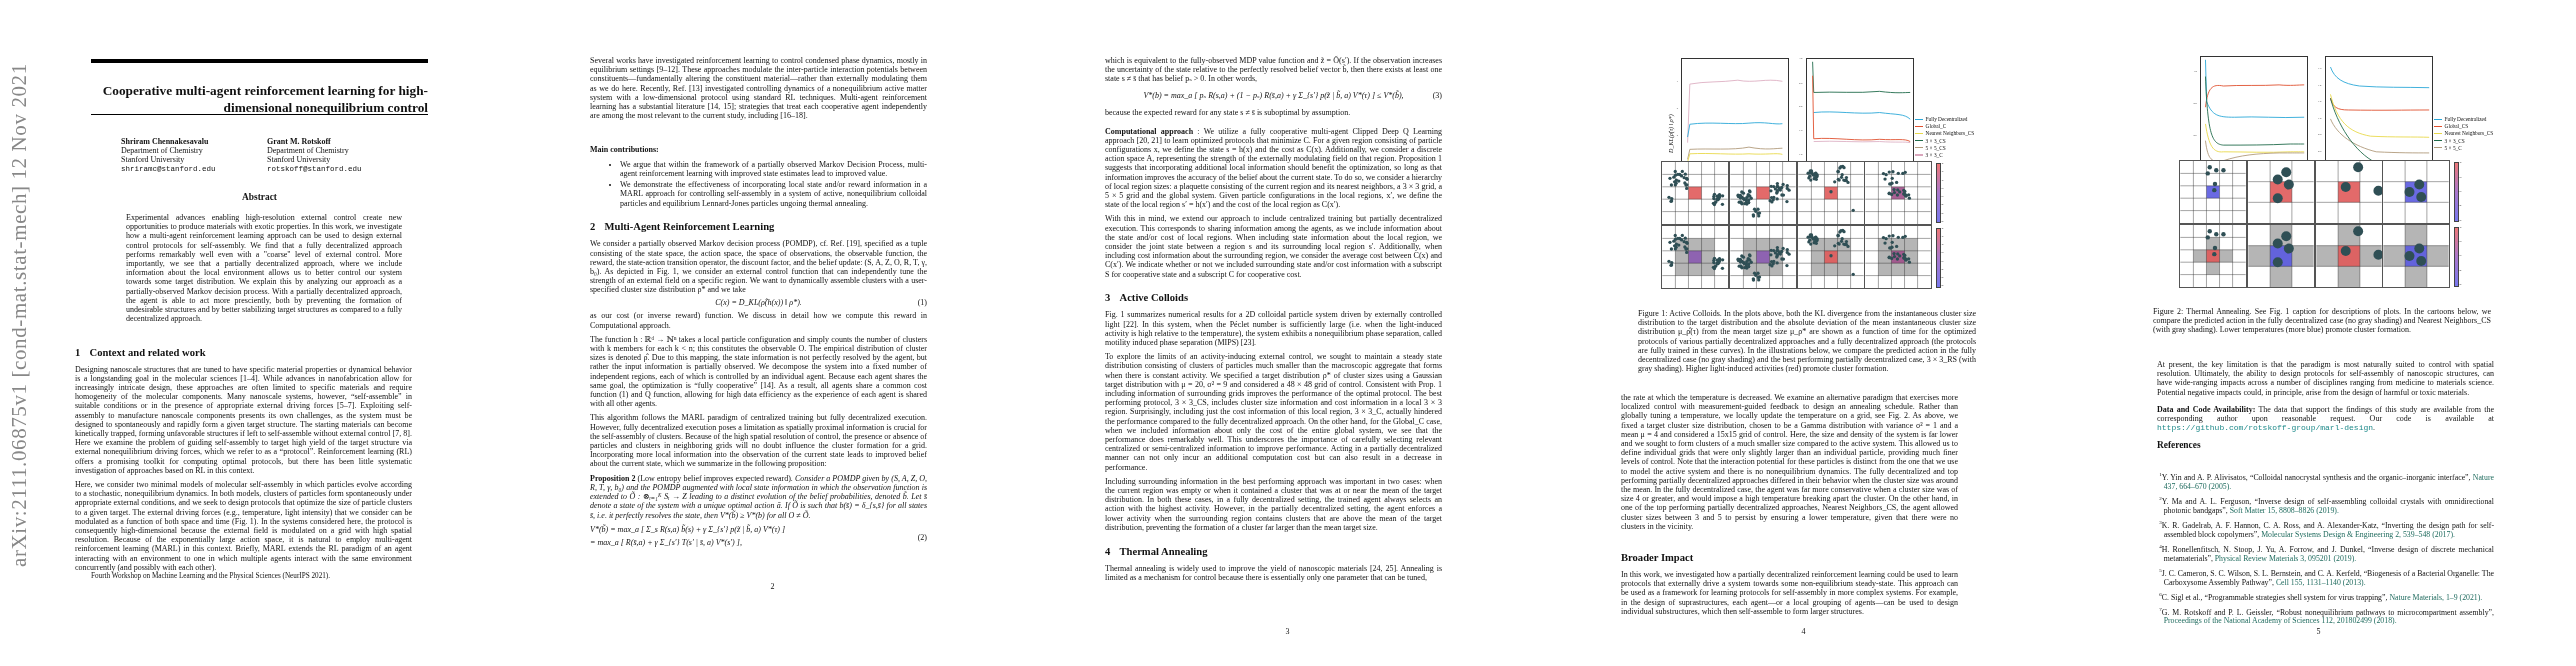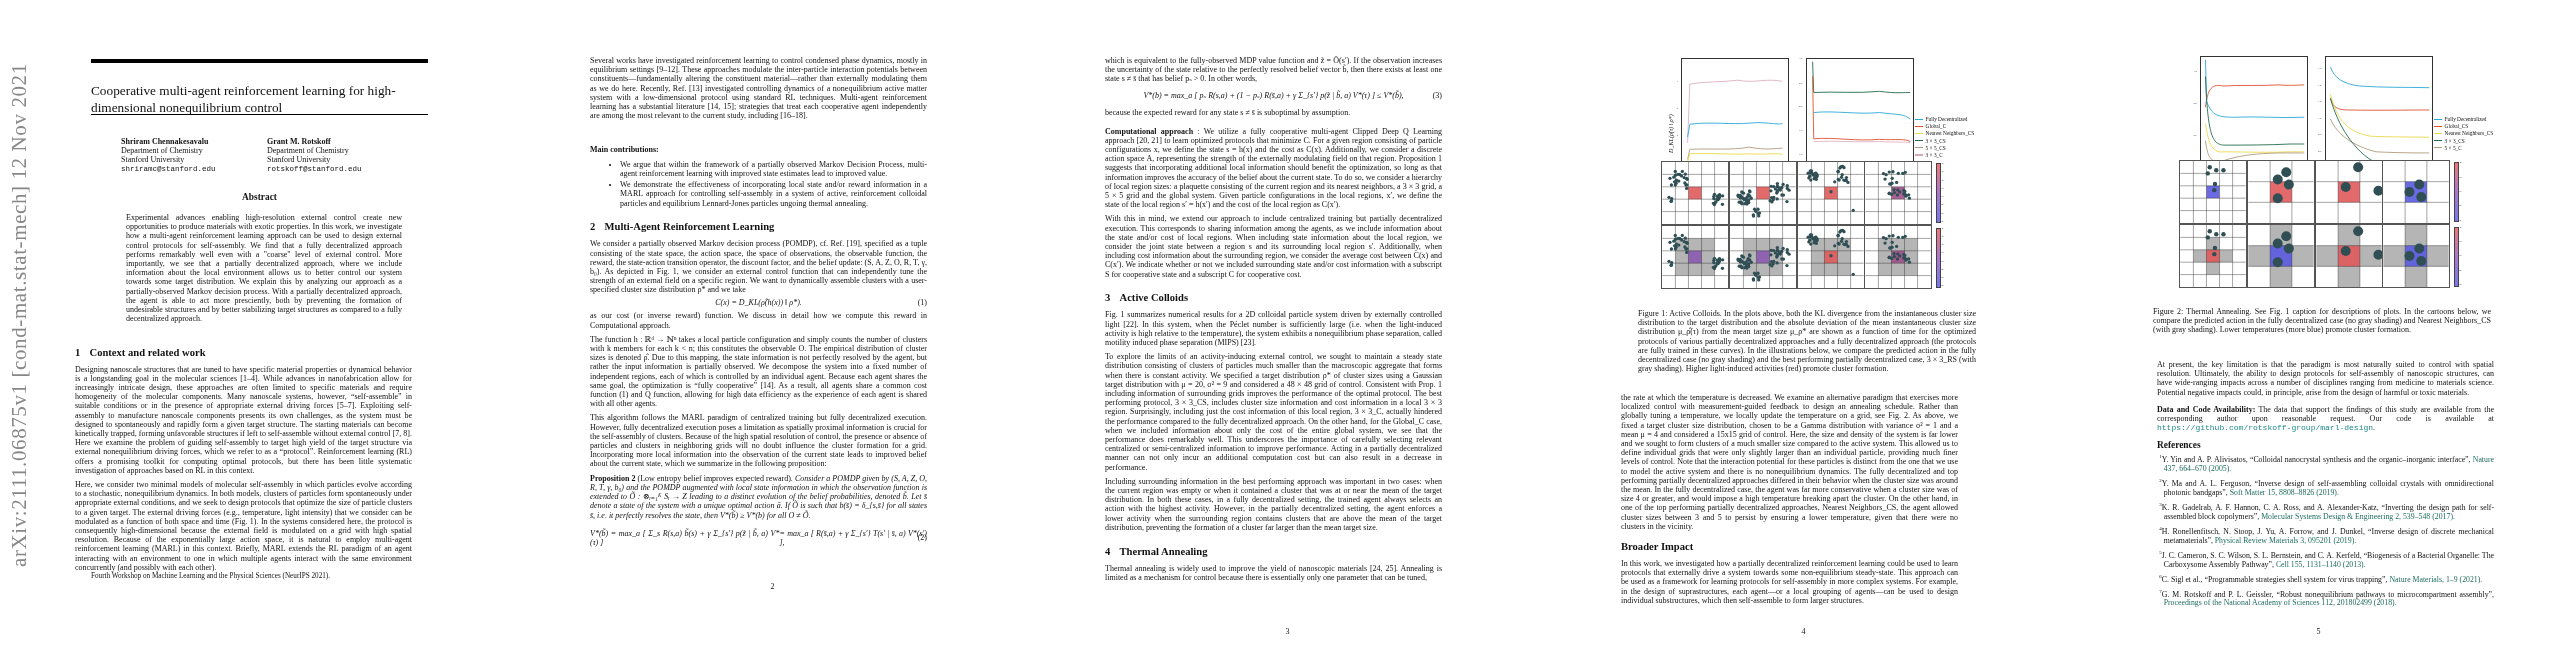--- a/index.html
+++ b/index.html
@@ -11,21 +11,21 @@
   .link{color:#1f8a8a;font-family:"Liberation Mono","DejaVu Sans Mono",monospace;}
   .sec{font-weight:bold;font-size:10.6px;margin:14.5px 0 7.8px 0;}
   .sec .num{display:inline-block;width:14.5px;}
   .para-head{font-weight:bold;}
   .eq{display:flex;justify-content:center;position:relative;margin:3.3px 0 4.4px 0;font-style:italic;}
   .eq .eqnum{position:absolute;right:0;font-style:normal;}
   .pagenum{position:absolute;left:0;width:515px;text-align:center;font-size:8px;}
   .arxiv{position:absolute;left:6.7px;top:567px;transform-origin:left top;transform:rotate(-90deg);font-size:21px;color:#888;white-space:nowrap;letter-spacing:0.6px;}
   .title-rule-thick{position:absolute;left:91px;width:337px;height:4.4px;background:#000;}
   .title-rule-thin{position:absolute;left:91px;width:337px;height:1.1px;background:#000;}
-  .title{position:absolute;left:91px;width:337px;top:83px;text-align:left;font-weight:normal;font-size:13.3px;line-height:16.7px;}
+  .title{position:absolute;left:91px;width:337px;top:83px;text-align:right;font-weight:bold;font-size:13.3px;line-height:16.7px;}
   .author{position:absolute;top:137px;width:128px;font-size:8px;line-height:9.2px;}
   .author .name{font-weight:bold;}
   .author .email{font-family:"Liberation Mono","DejaVu Sans Mono",monospace;font-size:7.5px;}
   .abstract-head{position:absolute;left:91px;width:337px;top:192px;text-align:center;font-weight:bold;font-size:9.4px;}
   .abstract{position:absolute;left:126px;width:276px;top:213px;font-size:8px;line-height:9.2px;text-align:justify;}
   ul.contrib{margin:2.2px 0 5.6px 0;padding-left:30px;}
   ul.contrib li{margin-bottom:2.2px;}
   .prop{font-style:italic;}
   .prop b{font-style:normal;}
   .fig{position:absolute;}
@@ -78,39 +78,39 @@
   </div>
   <div class="footer">Fourth Workshop on Machine Learning and the Physical Sciences (NeurIPS 2021).</div>
 </div>
 
 <div class="page" style="left:515px">
   <div class="col" style="top:56px">
     <p>Several works have investigated reinforcement learning to control condensed phase dynamics, mostly in equilibrium settings [9–12]. These approaches modulate the inter-particle interaction potentials between constituents—fundamentally altering the constituent material—rather than externally modulating them as we do here. Recently, Ref. [13] investigated controlling dynamics of a nonequilibrium active matter system with a low-dimensional protocol using standard RL techniques. Multi-agent reinforcement learning has a substantial literature [14, 15]; strategies that treat each cooperative agent independently are among the most relevant to the current study, including [16–18].</p>
     <p class="para-head" style="margin-top:25px">Main contributions:</p>
     <ul class="contrib">
       <li>We argue that within the framework of a partially observed Markov Decision Process, multi-agent reinforcement learning with improved state estimates lead to improved value.</li>
-      <li>We demonstrate the effectiveness of incorporating local state and/or reward information in a MARL approach for controlling self-assembly in a system of active, reinforcement colloidal particles and equilibrium Lennard-Jones particles ungoing thermal annealing.</li>
+      <li>We demonstrate the effectiveness of incorporating local state and/or reward information in a MARL approach for controlling self-assembly in a system of active, nonequilibrium colloidal particles and equilibrium Lennard-Jones particles ungoing thermal annealing.</li>
     </ul>
     <div class="sec">
       <span class="num">2</span><span>Multi-Agent Reinforcement Learning</span>
     </div>
     <p style="margin-bottom:1.1px">We consider a partially observed Markov decision process (POMDP), cf. Ref. [19], specified as a tuple consisting of the state space, the action space, the space of observations, the observable function, the reward, the state-action transition operator, the discount factor, and the belief update: (S, A, Z, O, R, T, γ, b₀). As depicted in Fig. 1, we consider an external control function that can independently tune the strength of an external field on a specific region. We want to dynamically assemble clusters with a user-specified cluster size distribution ρ* and we take</p>
     <div class="eq">
       <span>C(x) = D_KL(ρ̂(h(x)) ‖ ρ*).</span>
       <span class="eqnum">(1)</span>
     </div>
     <p>as our cost (or inverse reward) function. We discuss in detail how we compute this reward in Computational approach.</p>
     <p>The function h : ℝᵈ → ℕⁿ takes a local particle configuration and simply counts the number of clusters with k members for each k &lt; n; this constitutes the observable O. The empirical distribution of cluster sizes is denoted ρ̂. Due to this mapping, the state information is not perfectly resolved by the agent, but rather the input information is partially observed. We decompose the system into a fixed number of independent regions, each of which is controlled by an individual agent. Because each agent shares the same goal, the optimization is “fully cooperative” [14]. As a result, all agents share a common cost function (1) and Q function, allowing for high data efficiency as the experience of each agent is shared with all other agents.</p>
     <p>This algorithm follows the MARL paradigm of centralized training but fully decentralized execution. However, fully decentralized execution poses a limitation as spatially proximal information is crucial for the self-assembly of clusters. Because of the high spatial resolution of control, the presence or absence of particles and clusters in neighboring grids will no doubt influence the cluster formation for a grid. Incorporating more local information into the observation of the current state leads to improved belief about the current state, which we summarize in the following proposition:</p>
     <p class="prop">
       <b>Proposition 2</b>
       <span style="font-style:normal">(Low entropy belief improves expected reward).</span>
       <span>Consider a POMDP given by (S, A, Z, O, R, T, γ, b₀) and the POMDP augmented with local state information in which the observation function is extended to Õ : ⊗ᵢ₌₁ᴷ Sᵢ → Z leading to a distinct evolution of the belief probabilities, denoted b̃. Let s̄ denote a state of the system with a unique optimal action ā. If Õ is such that b(s̄) = δ_{s,s̄} for all states s̄, i.e. it perfectly resolves the state, then V*(b̃) ≥ V*(b) for all O ≠ Õ.</span>
     </p>
-    <div class="eq" style="flex-direction:row;align-items:flex-end">
+    <div class="eq" style="flex-direction:column;align-items:flex-start">
       <span>V*(b̃) = max_a [ Σ_s R(s,a) b̃(s) + γ Σ_{s′} p(z̃ | b̃, a) V*(τ) ]</span>
       <span style="margin-top:4.4px">= max_a [ R(s̄,a) + γ Σ_{s′} T(s′ | s̄, a) V*(s′) ],</span>
       <span class="eqnum" style="top:7.8px">(2)</span>
     </div>
   </div>
   <div class="pagenum" style="top:582px">2</div>
 </div>
 
 <div class="page" style="left:1030px">
   <div class="col" style="top:56px">
@@ -664,21 +664,21 @@
       <span class="cb-tick" style="left: 279px; top: 90px;">0.8</span>
       <span class="cb-tick" style="left: 279px; top: 99px;">0.6</span>
       <span class="cb-tick" style="left: 279px; top: 107px;">0.4</span>
       <span class="cb-tick" style="left: 279px; top: 115px;">0.2</span>
       <span class="cb-tick" style="left: 279px; top: 123px;">0.0</span>
     </div>
 
   <div class="caption" style="top:309px">Figure 1: Active Colloids. In the plots above, both the KL divergence from the instantaneous cluster size distribution to the target distribution and the absolute deviation of the mean instantaneous cluster size distribution μ_ρ̂(τ) from the mean target size μ_ρ* are shown as a function of time for the optimized protocols of various partially decentralized approaches and a fully decentralized approach (the protocols are fully trained in these curves). In the illustrations below, we compare the predicted action in the fully decentralized case (no gray shading) and the best performing partially decentralized case, 3 × 3_RS (with gray shading). Higher light-induced activities (red) promote cluster formation.</div>
   <div class="col" style="top:393px">
     <p>the rate at which the temperature is decreased. We examine an alternative paradigm that exercises more localized control with measurement-guided feedback to design an annealing schedule. Rather than globally tuning a temperature, we locally update the temperature on a grid, see Fig. 2. As above, we fixed a target cluster size distribution, chosen to be a Gamma distribution with variance σ² = 1 and a mean μ = 4 and considered a 15x15 grid of control. Here, the size and density of the system is far lower and we sought to form clusters of a much smaller size compared to the active system. This allowed us to define individual grids that were only slightly larger than an individual particle, providing much finer levels of control. Note that the interaction potential for these particles is distinct from the one that we use to model the active system and there is no nonequilibrium dynamics. The fully decentralized and top performing partially decentralized approaches differed in their behavior when the cluster size was around the mean. In the fully decentralized case, the agent was far more conservative when a cluster size was of size 4 or greater, and would impose a high temperature breaking apart the cluster. On the other hand, in one of the top performing partially decentralized approaches, Nearest Neighbors_CS, the agent allowed cluster sizes between 3 and 5 to persist by ensuring a lower temperature, given that there were no clusters in the vicinity.</p>
-    <div class="sec" style="margin-top:11px">Broader Impact</div>
+    <div class="sec" style="margin-top:22px">Broader Impact</div>
     <p>In this work, we investigated how a partially decentralized reinforcement learning could be used to learn protocols that externally drive a system towards some non-equilibrium steady-state. This approach can be used as a framework for learning protocols for self-assembly in more complex systems. For example, in the design of suprastructures, each agent—or a local grouping of agents—can be used to design individual substructures, which then self-assemble to form larger structures.</p>
   </div>
   <div class="pagenum" style="top:627px">4</div>
 </div>
 
 <div class="page" style="left:2061px">
   <div class="fig" style="left:118px;top:56px;width:311px;height:222px">
     <div class="plot" style="left:21px;top:0;width:106px;height:145px">
       <svg width="106" height="145" viewBox="0 0 190 260">
 
@@ -860,21 +860,21 @@
       <span class="cb-tick" style="left: 279px; top: 123px;">0.2</span>
     </div>
 
   <div class="caption" style="top:307px">Figure 2: Thermal Annealing. See Fig. 1 caption for descriptions of plots. In the cartoons below, we compare the predicted action in the fully decentralized case (no gray shading) and Nearest Neighbors_CS (with gray shading). Lower temperatures (more blue) promote cluster formation.</div>
 
   <div class="col" style="top:360px;left:96px">
     <p>At present, the key limitation is that the paradigm is most naturally suited to control with spatial resolution. Ultimately, the ability to design protocols for self-assembly of nanoscopic structures, can have wide-ranging impacts across a number of disciplines ranging from medicine to materials science. Potential negative impacts could, in principle, arise from the design of harmful or toxic materials.</p>
     <p style="margin-top:7.8px">
       <span class="para-head">Data and Code Availability:</span><span> The data that support the findings of this study are available from the corresponding author upon reasonable request. Our code is available at </span><span class="link">https://github.com/rotskoff-group/marl-design</span>.
     </p>
-    <div class="sec" style="margin:9px 0 2px 0;font-size:9.4px">References</div>
+    <div class="sec" style="margin:9px 0 20px 0;font-size:9.4px">References</div>
     <div class="refs" id="refs">
         <div class="ref"><sup>1</sup><span>Y. Yin and A. P. Alivisatos, “Colloidal nanocrystal synthesis and the organic–inorganic interface”, </span><span class="cite">Nature 437, 664–670 (2005).</span></div>
         <div class="ref"><sup>2</sup><span>Y. Ma and A. L. Ferguson, “Inverse design of self-assembling colloidal crystals with omnidirectional photonic bandgaps”, </span><span class="cite">Soft Matter 15, 8808–8826 (2019).</span></div>
         <div class="ref"><sup>3</sup><span>K. R. Gadelrab, A. F. Hannon, C. A. Ross, and A. Alexander-Katz, “Inverting the design path for self-assembled block copolymers”, </span><span class="cite">Molecular Systems Design &amp; Engineering 2, 539–548 (2017).</span></div>
         <div class="ref"><sup>4</sup><span>H. Ronellenfitsch, N. Stoop, J. Yu, A. Forrow, and J. Dunkel, “Inverse design of discrete mechanical metamaterials”, </span><span class="cite">Physical Review Materials 3, 095201 (2019).</span></div>
         <div class="ref"><sup>5</sup><span>J. C. Cameron, S. C. Wilson, S. L. Bernstein, and C. A. Kerfeld, “Biogenesis of a Bacterial Organelle: The Carboxysome Assembly Pathway”, </span><span class="cite">Cell 155, 1131–1140 (2013).</span></div>
         <div class="ref"><sup>6</sup><span>C. Sigl et al., “Programmable strategies shell system for virus trapping”, </span><span class="cite">Nature Materials, 1–9 (2021).</span></div>
         <div class="ref"><sup>7</sup><span>G. M. Rotskoff and P. L. Geissler, “Robust nonequilibrium pathways to microcompartment assembly”, </span><span class="cite">Proceedings of the National Academy of Sciences 112, 201802499 (2018).</span></div>
       </div>
   </div>

